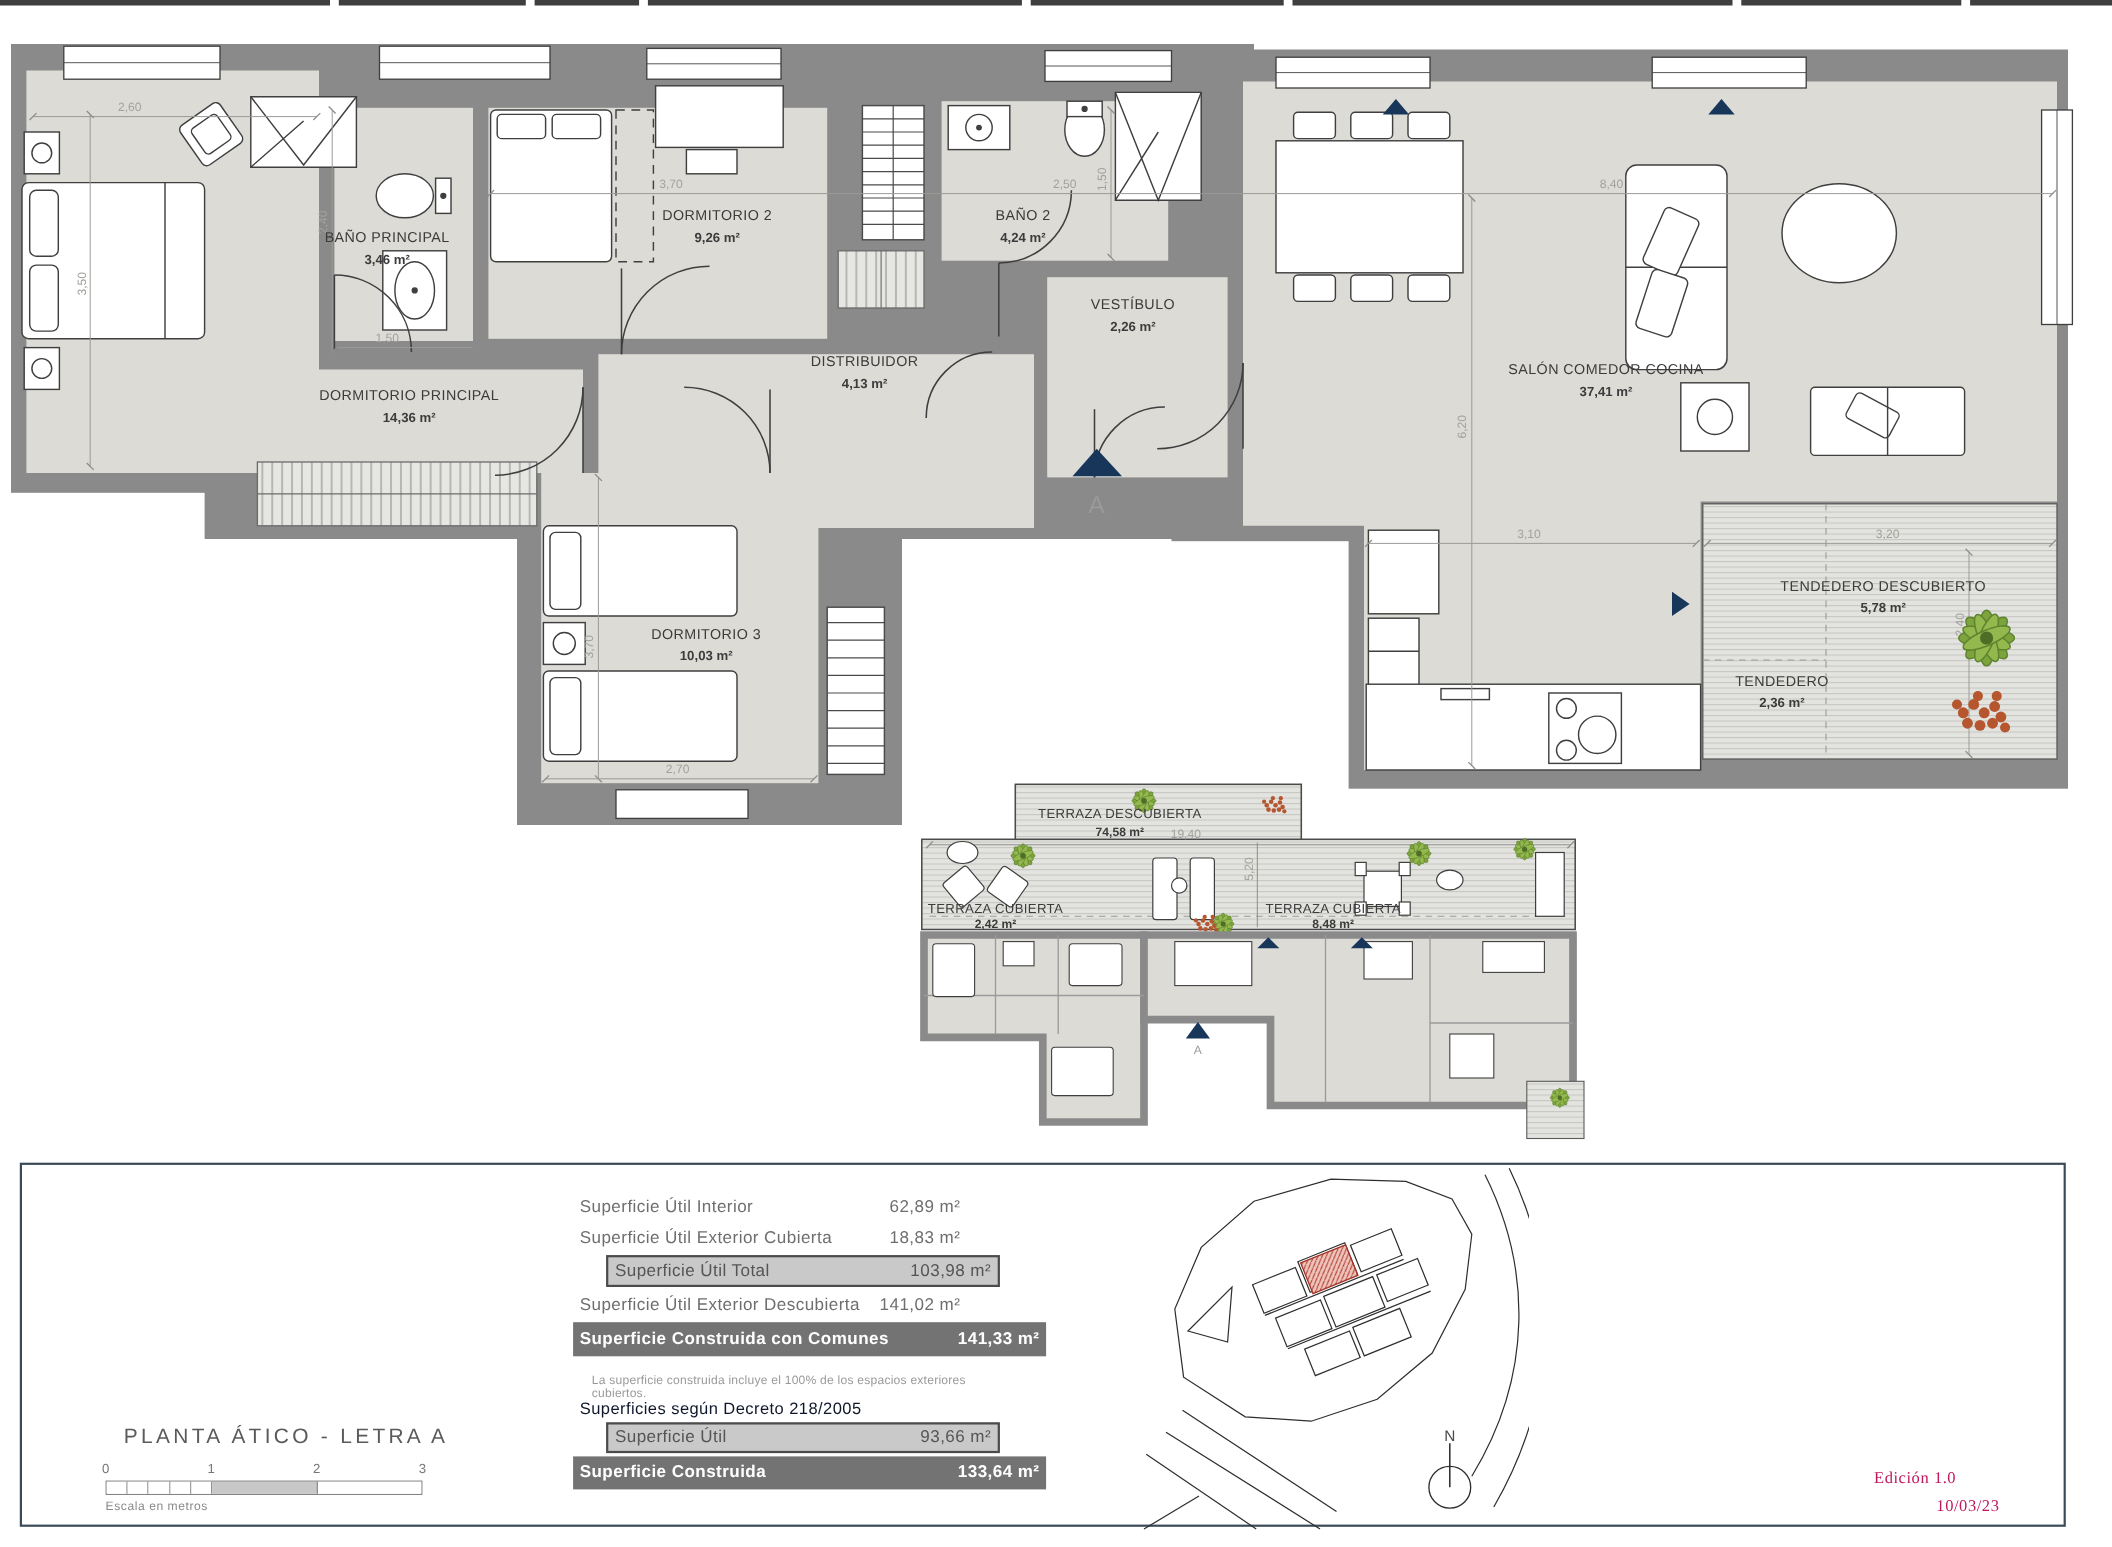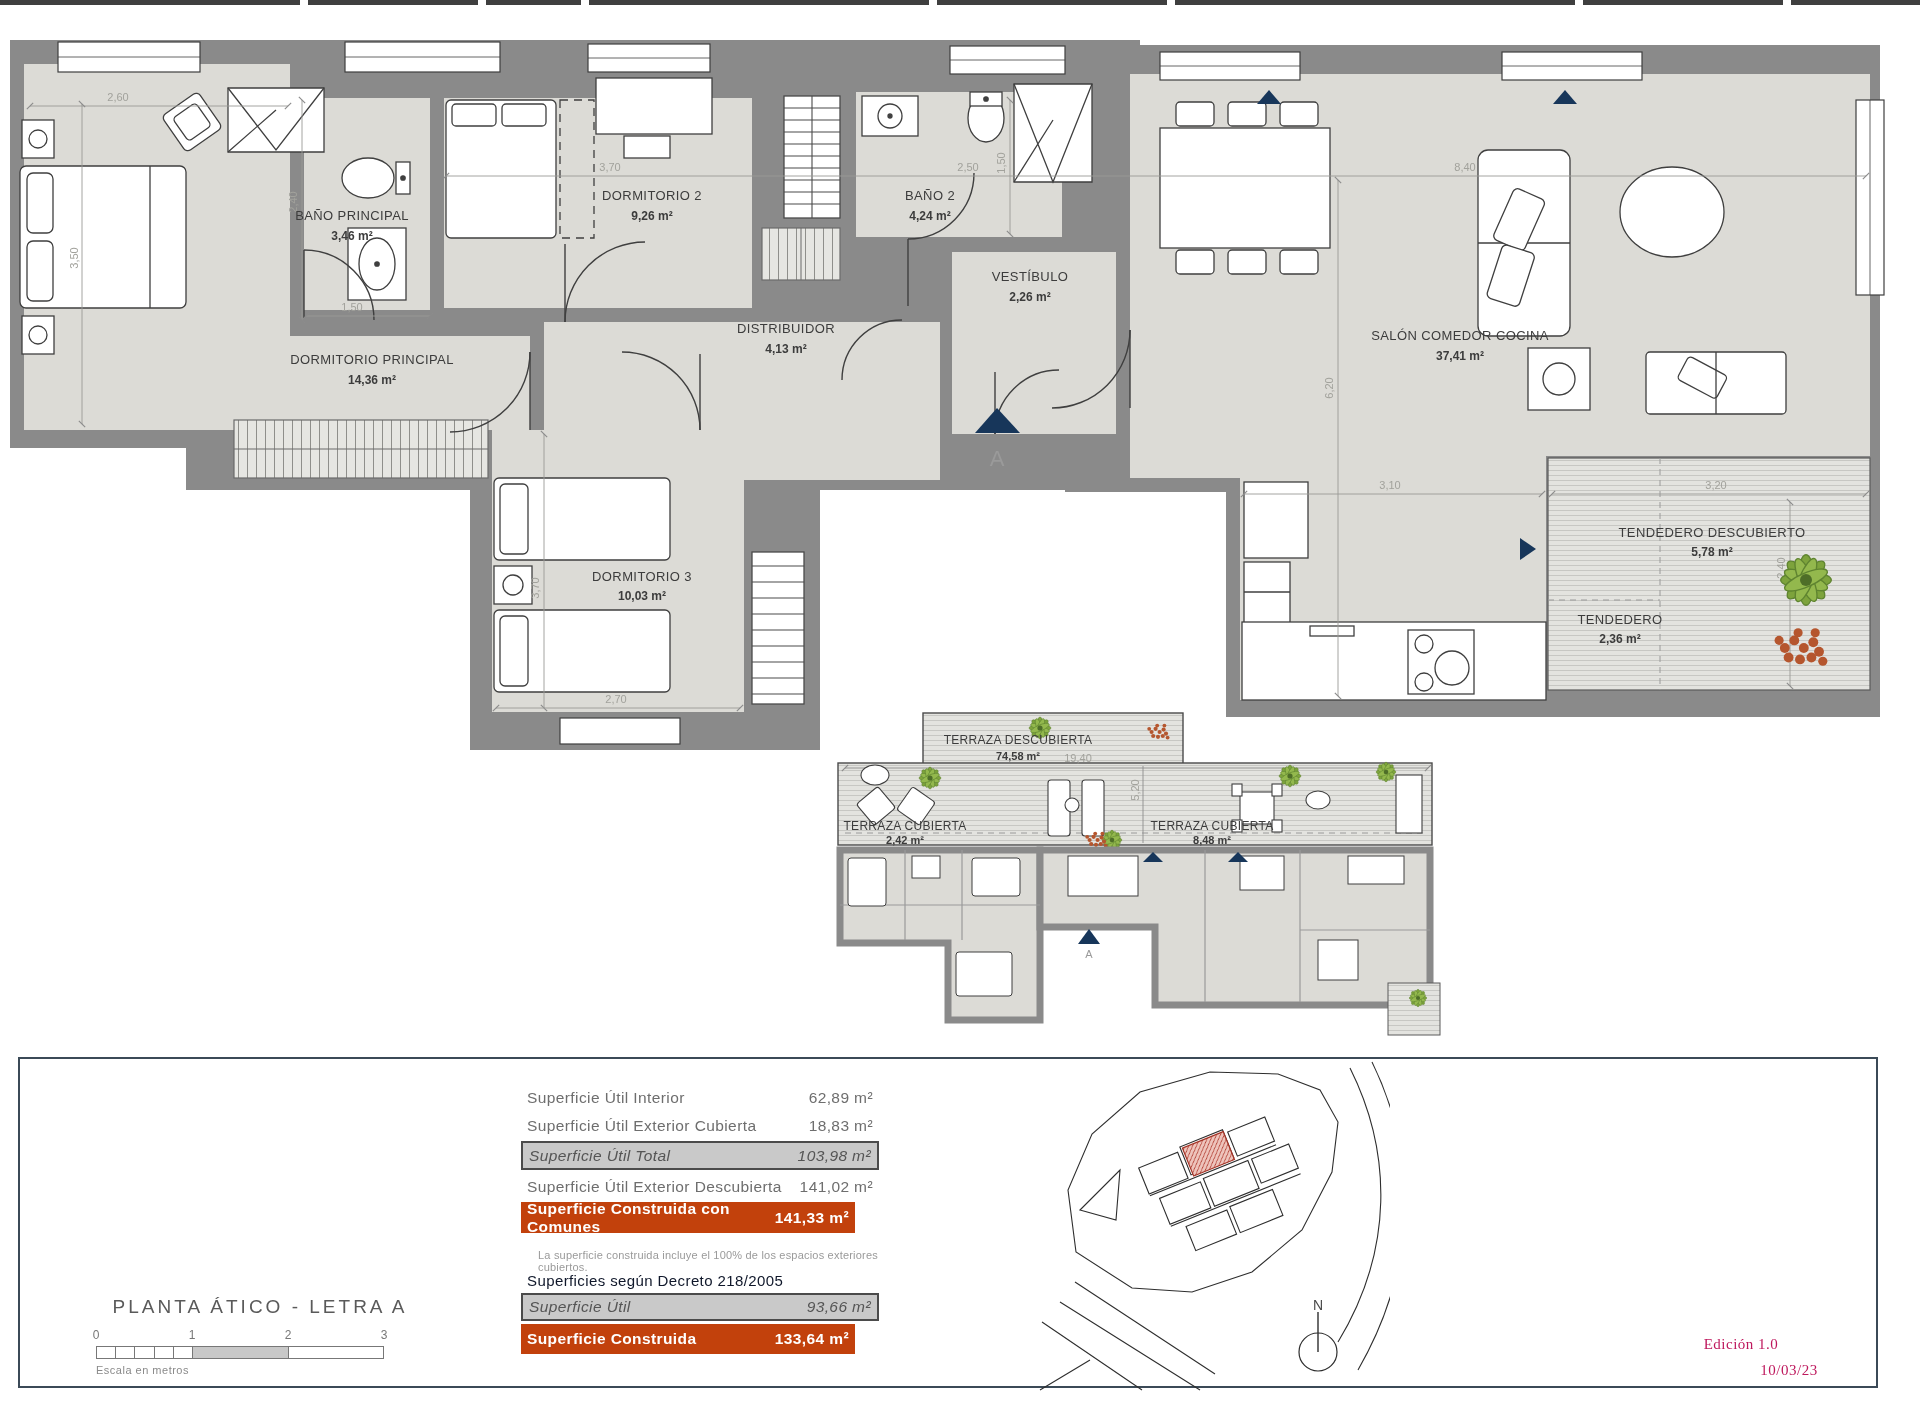--- a/index.html
+++ b/index.html
@@ -24,22 +24,22 @@
   .sb-tick{position:absolute;top:0;width:24px;text-align:center;font-size:12px;color:#777;}
   .sb-bar{position:absolute;left:8px;top:18px;width:288px;height:13px;border:1px solid #777;
           box-sizing:border-box;display:flex;}
   .sb-cell{width:19.2px;height:100%;border-right:1px solid #777;box-sizing:border-box;background:#fff;}
   .sb-gray{width:96px;height:100%;background:#c8c8c8;border-right:1px solid #777;box-sizing:border-box;}
   .sb-white{flex:1;background:#fff;}
   .sb-cap{position:absolute;left:8px;top:36px;font-size:11px;color:#8a8a8a;letter-spacing:.5px;}
   .srow{position:absolute;left:527px;width:346px;display:flex;justify-content:space-between;
         align-items:center;box-sizing:border-box;font-size:15.5px;color:#6e6e6e;letter-spacing:.4px;}
   .srow .val{white-space:nowrap;}
-  .srow-gray{background:#c9c9c9;border:2px solid #4b4b4b;color:#555;padding:0 6px;left:521px;width:358px;font-style:italic;}
-  .srow-navy{background:#c2410c;color:#ffffff;font-weight:700;padding:0 6px;left:521px;width:334px;align-items:center;}
+  .srow-gray{background:#c9c9c9;border:2px solid #4b4b4b;color:#555;padding:0 6px;left:551px;width:358px;}
+  .srow-navy{background:#737373;color:#ffffff;font-weight:700;padding:0 6px;left:521px;width:430px;align-items:center;}
   .snote{position:absolute;left:538px;top:1237px;width:360px;font-size:11px;color:#9a9a9a;letter-spacing:.2px;margin-top:12px;}
   .sheading{position:absolute;left:527px;top:1272px;width:360px;font-size:15px;color:#0f172a;letter-spacing:.4px;}
   .edition{position:absolute;text-align:center;font-size:15px;color:#be185d;letter-spacing:.5px;font-family:Liberation Serif, serif;}
 </style>
 </head>
 <body>
 
 <div class="page">
 
 <svg width="1920" height="1056" viewBox="0 0 1920 1056">

